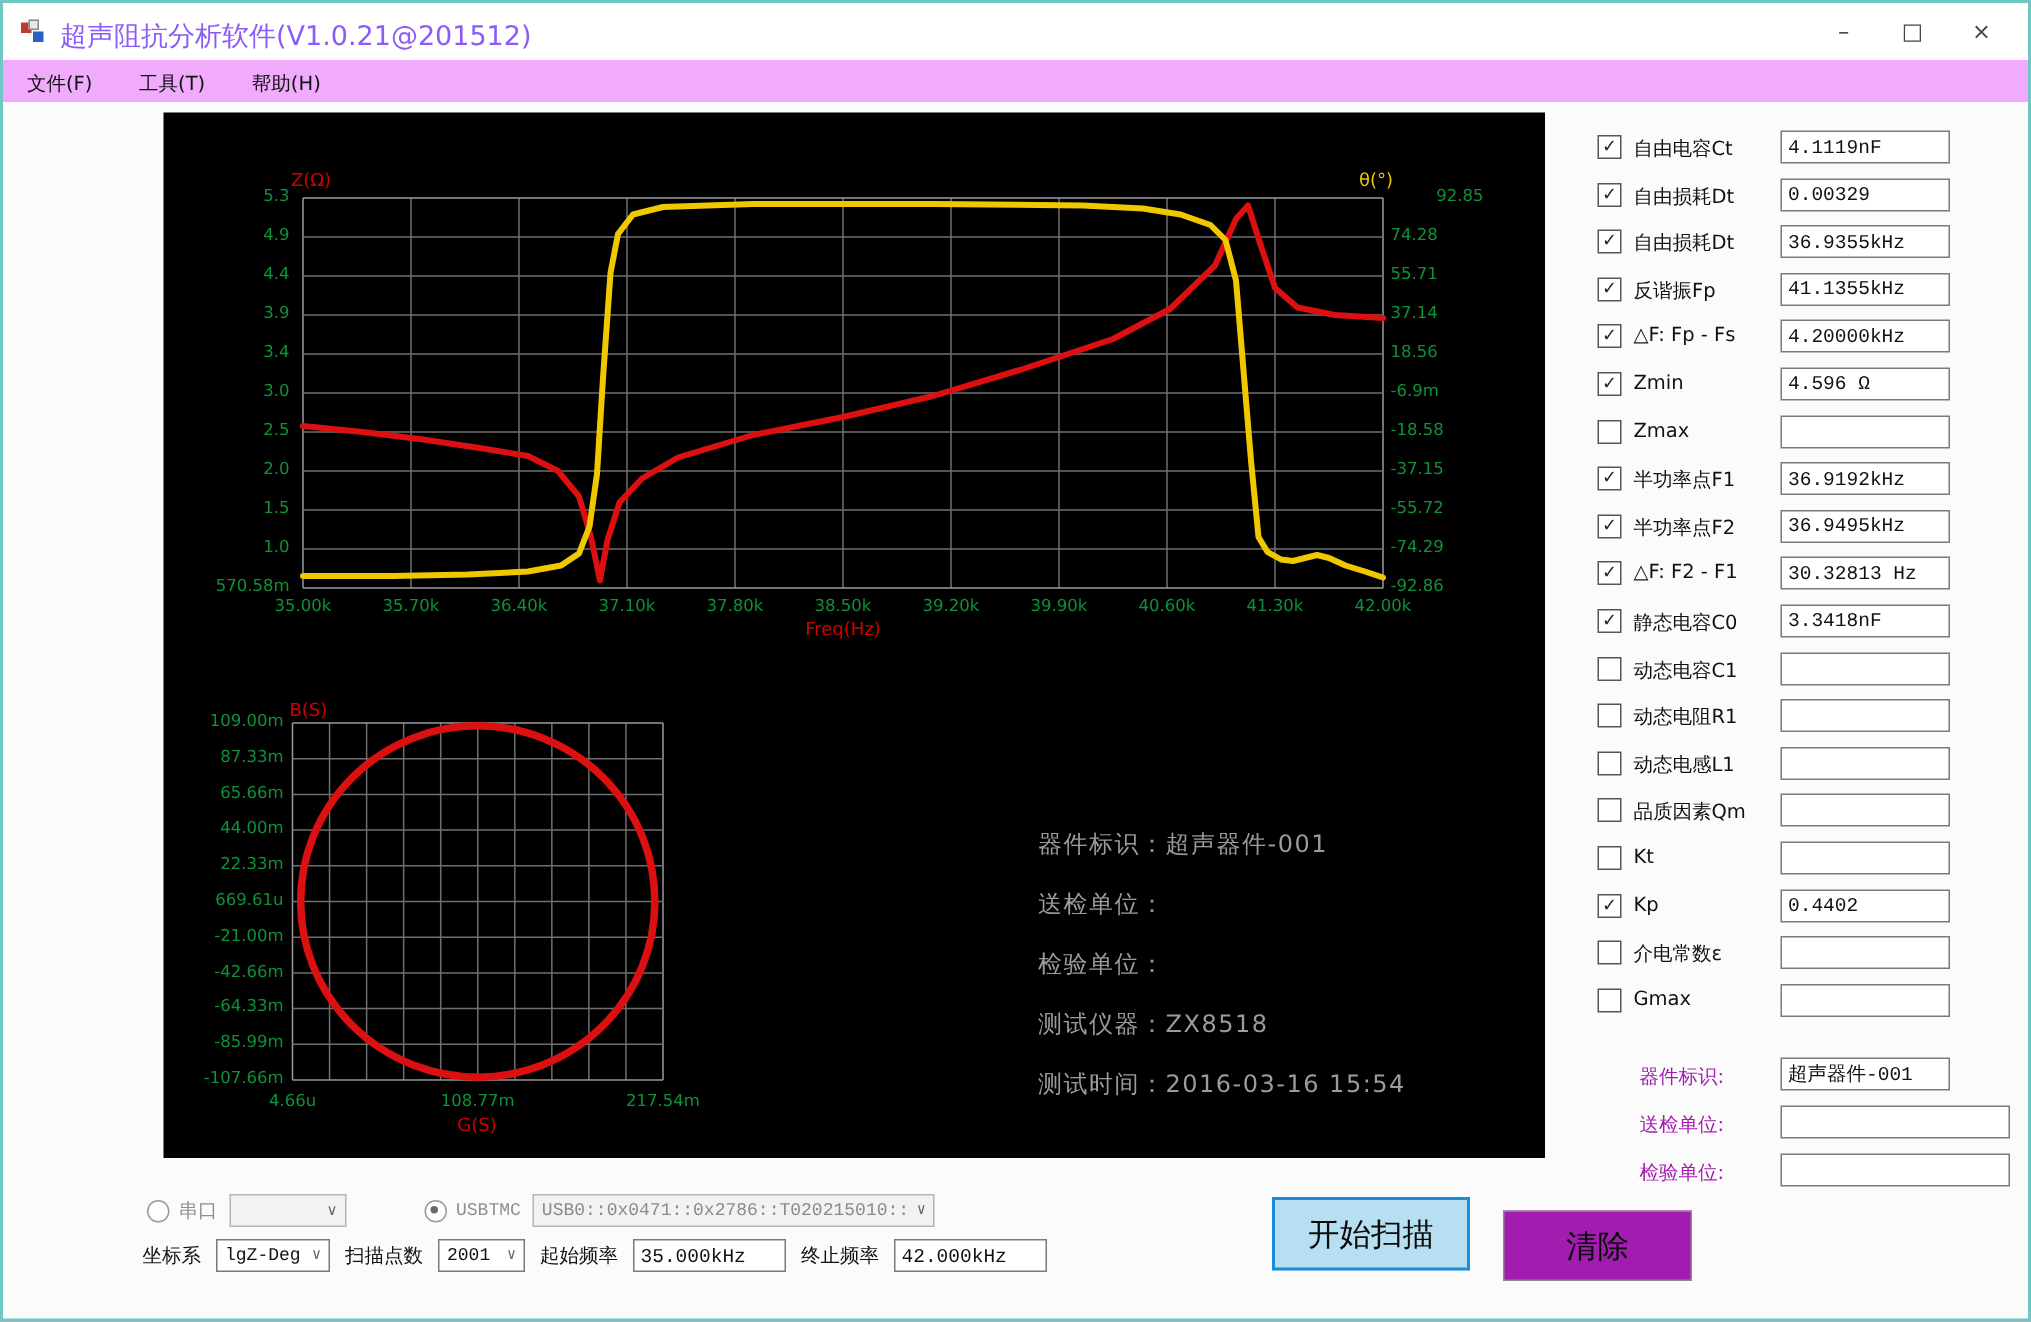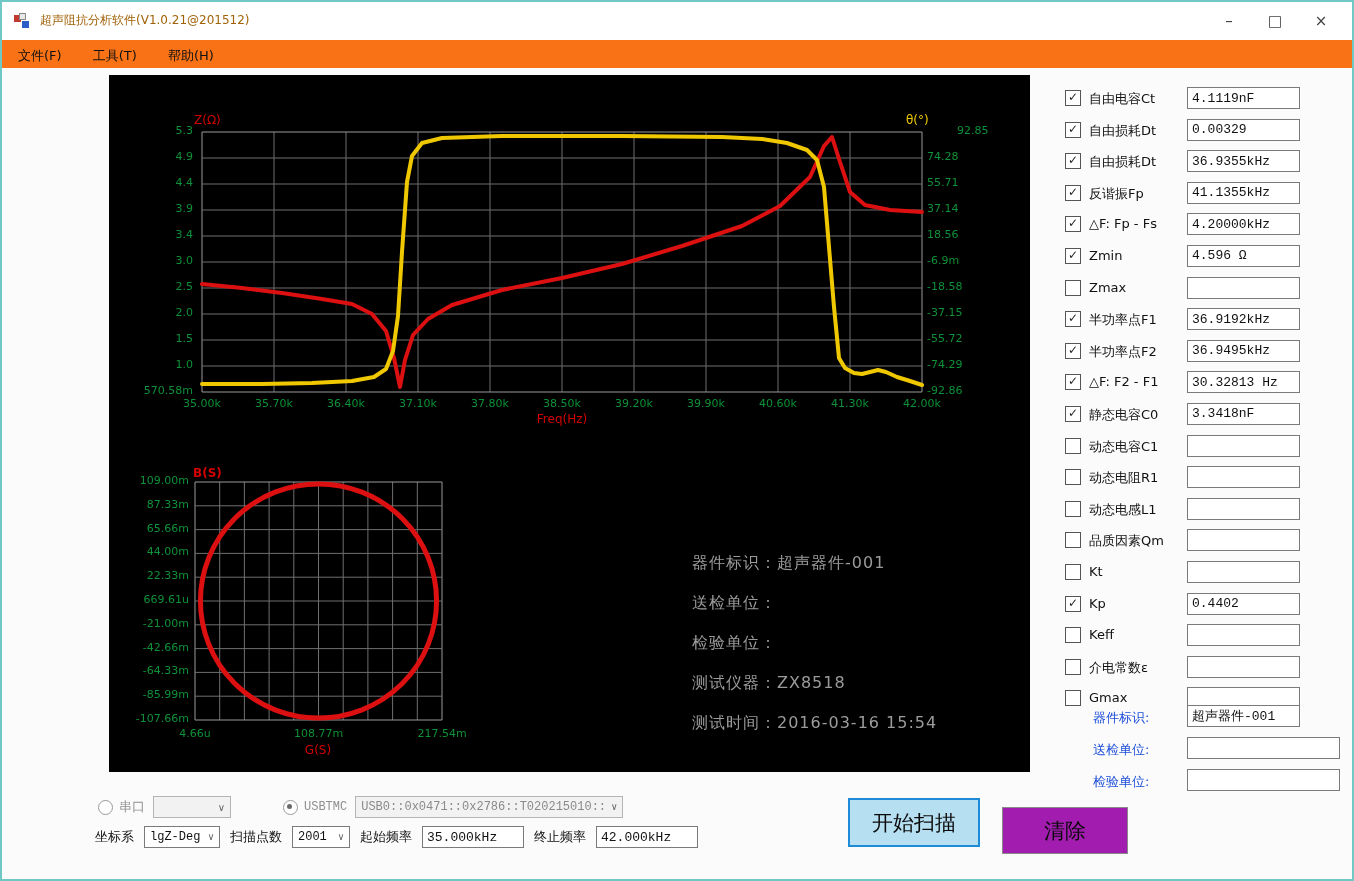--- a/index.html
+++ b/index.html
@@ -5,25 +5,25 @@
   html,body{margin:0;padding:0;background:#cfd8d8;font-family:"DejaVu Sans",sans-serif;}
   .window{position:relative;width:1354px;height:881px;box-sizing:border-box;
           background:#fbfbfb;border:2px solid #6fc8c3;overflow:hidden;}
   
   .titlebar{position:absolute;left:0;top:0;width:100%;height:38px;background:#ffffff;}
   .app-icon{position:absolute;left:12px;top:11px;width:16px;height:16px;display:inline-block;}
   .app-icon .sq{position:absolute;width:7px;height:7px;}
   .sq1{left:0;top:2px;background:#c23a2f;}
   .sq2{left:5px;top:0;width:9px;height:9px;background:#e8e8e8;border:1px solid #888;box-sizing:border-box;}
   .sq3{left:8px;top:8px;background:#2b5fc7;}
-  .title-text{position:absolute;left:38px;top:10px;font-size:12px;color:#a16207;}
+  .title-text{position:absolute;left:38px;top:10px;font-size:18px;color:#8b5cf6;}
   .win-controls{position:absolute;right:8px;top:0;height:38px;display:flex;}
   .win-btn{width:46px;height:38px;display:flex;align-items:center;justify-content:center;
            font-size:15px;color:#444;cursor:default;}
-  .menubar{position:absolute;left:0;top:38px;width:100%;height:28px;background:#f97316;}
+  .menubar{position:absolute;left:0;top:38px;width:100%;height:28px;background:#f0abfc;}
   .menu-item{display:inline-block;margin-top:5px;padding:2px 10px;font-size:13px;color:#111;margin-left:6px;}
   
   .plot-panel{position:absolute;left:107px;top:73px;width:921px;height:697px;background:#000;}
   .tick{position:absolute;font-size:11px;color:#0e9138;white-space:nowrap;}
   .tick.right-al{text-align:right;}
   .tick.center-al{text-align:center;}
   .axis-title{position:absolute;font-size:12px;white-space:nowrap;}
   .axis-red{color:#d40000;}
   .axis-yellow{color:#f0c800;}
   #info-overlay{position:absolute;left:583px;top:478px;width:340px;}
@@ -32,21 +32,21 @@
   #results-rows{position:absolute;left:1063px;top:84px;width:285px;}
   .res-row{position:relative;height:31.6px;}
   .cb{position:absolute;left:0;top:4px;width:14px;height:14px;border:1px solid #555;background:#fff;
       font-size:12px;line-height:13px;text-align:center;color:#222;}
   .res-label{position:absolute;left:24px;top:4px;font-size:13px;color:#111;white-space:nowrap;}
   .tbox{border:1px solid #7a7a7a;background:#fff;font-family:"Liberation Mono","DejaVu Sans Mono",monospace;
         font-size:13px;color:#111;padding:1px 4px;box-sizing:border-box;height:22px;}
   .res-input{position:absolute;left:122px;top:1px;width:113px;}
   #results-fields{position:absolute;left:1063px;top:702px;width:285px;}
   .field-row{position:relative;height:32px;}
-  .field-label{position:absolute;left:28px;top:5px;font-size:13px;color:#1d4ed8;white-space:nowrap;}
+  .field-label{position:absolute;left:28px;top:5px;font-size:13px;color:#a21caf;white-space:nowrap;}
   
   .conn-row{position:absolute;left:96px;top:793px;height:24px;display:flex;align-items:center;justify-content:space-between;}
   .radio{width:13px;height:13px;border:1px solid #9a9a9a;border-radius:50%;background:#fff;position:relative;flex:none;}
   .radio.checked::after{content:"";position:absolute;left:3px;top:3px;width:5px;height:5px;border-radius:50%;background:#6a6a6a;}
   .gray-label{font-size:13px;color:#8f8f8f;margin:0 8px 0 6px;white-space:nowrap;}
   .mono{font-family:"Liberation Mono","DejaVu Sans Mono",monospace;font-size:12px;}
   .combo{border:1px solid #7a7a7a;background:#fff;height:22px;box-sizing:border-box;display:flex;
          align-items:center;justify-content:space-between;padding:0 5px;font-size:12px;color:#111;}
   .combo .combo-text{overflow:hidden;white-space:nowrap;}
   .combo-arrow{color:#666;font-size:10px;margin-left:5px;flex:none;}
@@ -124,21 +124,21 @@
       <div class="tick right-al" style="left: 6px; top: 75px; width: 78px;">4.9</div>
       <div class="tick right-al" style="left: 6px; top: 101px; width: 78px;">4.4</div>
       <div class="tick right-al" style="left: 6px; top: 127px; width: 78px;">3.9</div>
       <div class="tick right-al" style="left: 6px; top: 153px; width: 78px;">3.4</div>
       <div class="tick right-al" style="left: 6px; top: 179px; width: 78px;">3.0</div>
       <div class="tick right-al" style="left: 6px; top: 205px; width: 78px;">2.5</div>
       <div class="tick right-al" style="left: 6px; top: 231px; width: 78px;">2.0</div>
       <div class="tick right-al" style="left: 6px; top: 257px; width: 78px;">1.5</div>
       <div class="tick right-al" style="left: 6px; top: 283px; width: 78px;">1.0</div>
       <div class="tick right-al" style="left: 6px; top: 309px; width: 78px;">570.58m</div>
-      <div class="tick " style="left: 848px; top: 49px; width: 70px;">92.85</div>
+      <div class="tick " style="left: 810px; top: 49px; width: 70px; text-align: right;">92.85</div>
       <div class="tick " style="left: 818px; top: 75px; width: 70px;">74.28</div>
       <div class="tick " style="left: 818px; top: 101px; width: 70px;">55.71</div>
       <div class="tick " style="left: 818px; top: 127px; width: 70px;">37.14</div>
       <div class="tick " style="left: 818px; top: 153px; width: 70px;">18.56</div>
       <div class="tick " style="left: 818px; top: 179px; width: 70px;">-6.9m</div>
       <div class="tick " style="left: 818px; top: 205px; width: 70px;">-18.58</div>
       <div class="tick " style="left: 818px; top: 231px; width: 70px;">-37.15</div>
       <div class="tick " style="left: 818px; top: 257px; width: 70px;">-55.72</div>
       <div class="tick " style="left: 818px; top: 283px; width: 70px;">-74.29</div>
       <div class="tick " style="left: 818px; top: 309px; width: 70px;">-92.86</div>
@@ -188,21 +188,21 @@
       <div class="tick right-al" style="left: 2px; top: 494.2px; width: 78px;">22.33m</div>
       <div class="tick right-al" style="left: 2px; top: 518px; width: 78px;">669.61u</div>
       <div class="tick right-al" style="left: 2px; top: 541.8px; width: 78px;">-21.00m</div>
       <div class="tick right-al" style="left: 2px; top: 565.6px; width: 78px;">-42.66m</div>
       <div class="tick right-al" style="left: 2px; top: 589.4px; width: 78px;">-64.33m</div>
       <div class="tick right-al" style="left: 2px; top: 613.2px; width: 78px;">-85.99m</div>
       <div class="tick right-al" style="left: 2px; top: 637px; width: 78px;">-107.66m</div>
       <div class="tick center-al" style="left: 51px; top: 652px; width: 70px;">4.66u</div>
       <div class="tick center-al" style="left: 174.5px; top: 652px; width: 70px;">108.77m</div>
       <div class="tick center-al" style="left: 298px; top: 652px; width: 70px;">217.54m</div>
-      <div class="axis-title axis-red" style="left: 84px; top: 391px; font-weight: bold;">B(S)</div>
+      <div class="axis-title axis-red" style="left: 84px; top: 391px;">B(S)</div>
       <div class="axis-title axis-red" style="left: 179px; top: 668px; width: 60px; text-align: center;">G(S)</div>
     </div>
 
   <div id="results-rows">
       <div class="res-row">
         <span class="cb">✓</span>
         <span class="res-label">自由电容Ct</span>
         <input class="tbox res-input" readonly="" value="4.1119nF" style="">
       </div>
       <div class="res-row">
@@ -277,25 +277,20 @@
       </div>
       <div class="res-row">
         <span class="cb"></span>
         <span class="res-label">Kt</span>
         <input class="tbox res-input" readonly="" style="">
       </div>
       <div class="res-row">
         <span class="cb">✓</span>
         <span class="res-label">Kp</span>
         <input class="tbox res-input" readonly="" value="0.4402" style="">
-      </div>
-      <div class="res-row">
-        <span class="cb"></span>
-        <span class="res-label">Keff</span>
-        <input class="tbox res-input" readonly="" style="">
       </div>
       <div class="res-row">
         <span class="cb"></span>
         <span class="res-label">介电常数ε</span>
         <input class="tbox res-input" readonly="" style="">
       </div>
       <div class="res-row">
         <span class="cb"></span>
         <span class="res-label">Gmax</span>
         <input class="tbox res-input" readonly="" style="">

